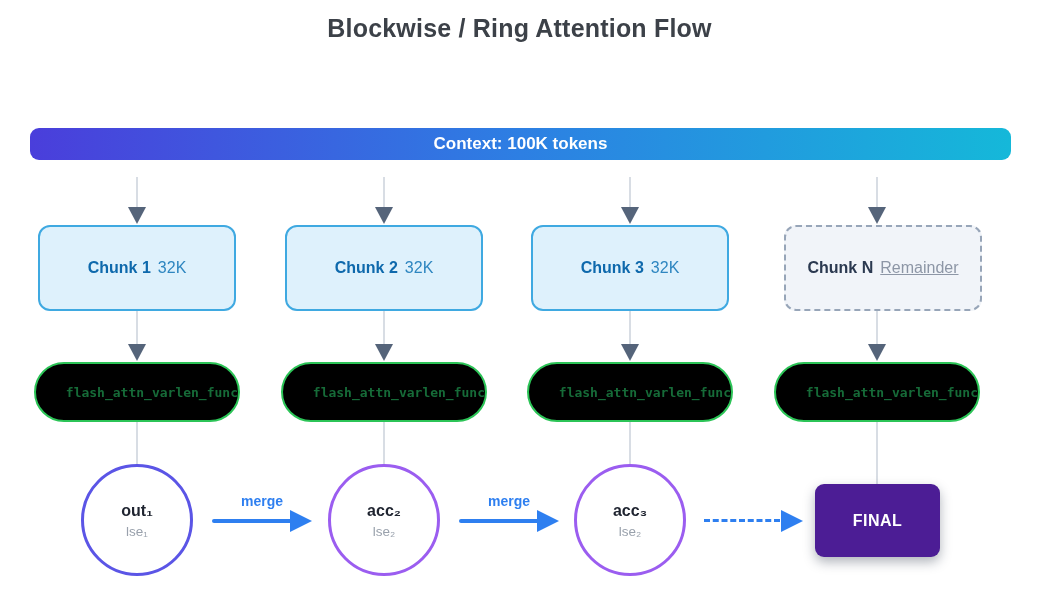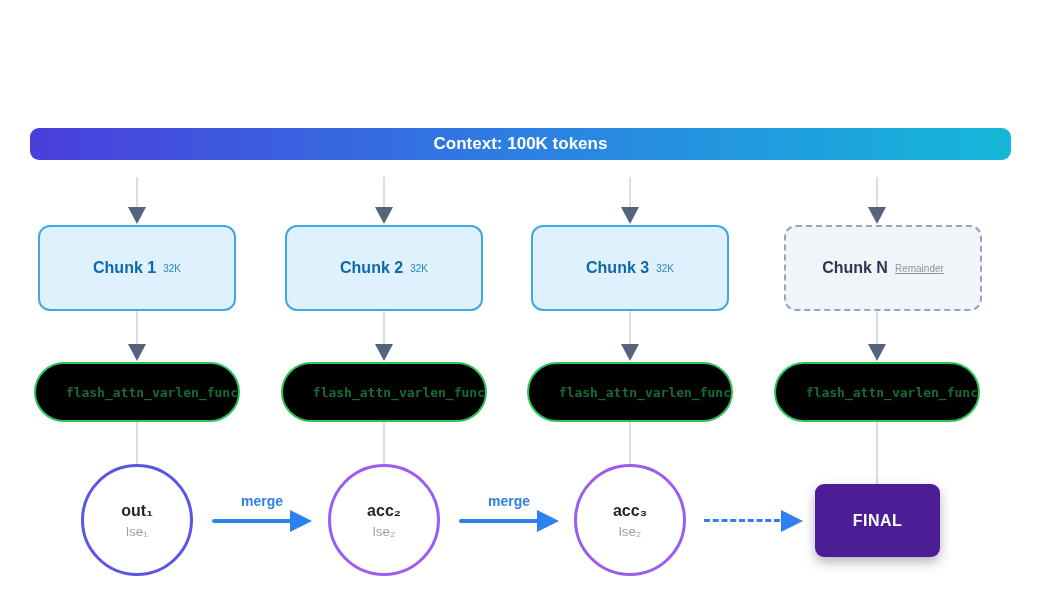--- a/index.html
+++ b/index.html
@@ -18,21 +18,21 @@
   .head-down{position:absolute;width:0;height:0;
              border-left:9px solid transparent;border-right:9px solid transparent;
              border-top:17px solid #55647a;}
 
   .chunk{position:absolute;top:225px;width:198px;height:86px;border-radius:12px;box-sizing:border-box;
          display:flex;flex-direction:row;align-items:center;justify-content:center;gap:7px;}
   .chunk.solid{background:#def1fc;border:2px solid #3fa9e1;}
   .chunk.dashed{background:#f1f4f9;border:2px dashed #97a5b8;margin-left:6px;}
   .chunk .t{font-size:16px;font-weight:700;color:#0e69ac;}
   .chunk.dashed .t{color:#2b3950;}
-  .chunk .s{font-size:10px;color:#2e86c0;text-align:center;}
+  .chunk .s{font-size:16px;color:#2e86c0;text-align:center;}
   .chunk.dashed .s{color:#8d96a6;text-decoration:underline;}
 
   .pill{position:absolute;top:362px;width:206px;height:60px;border-radius:30px;box-sizing:border-box;
         background:#000000;border:2px solid #2cc457;
         display:flex;align-items:center;justify-content:flex-end;
         font-family:"DejaVu Sans Mono", monospace;font-size:13px;font-weight:700;color:#166b38;}
 
   .circle{position:absolute;top:464px;width:106px;height:106px;border-radius:50%;background:#ffffff;
           border:3px solid #9b5df0;display:flex;flex-direction:column;align-items:center;justify-content:center;gap:4px;}
   .circle.first{border-color:#5b55e6;}
@@ -51,20 +51,21 @@
   .merge-label{position:absolute;top:493px;width:100px;text-align:center;
                font-size:14px;font-weight:700;color:#2e7ff0;}
 
   .dash-line{position:absolute;top:519px;width:76px;border-top:3px dashed #2e7ff0;}
 </style>
 </head>
 <body>
 
 <div class="canvas">
 
+  <h1 class="title">Blockwise / Ring Attention Flow</h1>
 
   <div class="context-bar">
     <span>Context: 100K tokens</span>
   </div>
 
   <div class="vline" style="left:136px;top:177px;height:30px"></div>
   <div class="head-down" style="left:128px;top:207px"></div>
   <div class="chunk solid" style="left:38px">
     <span class="t">Chunk 1</span>
     <span class="s">32K</span>

